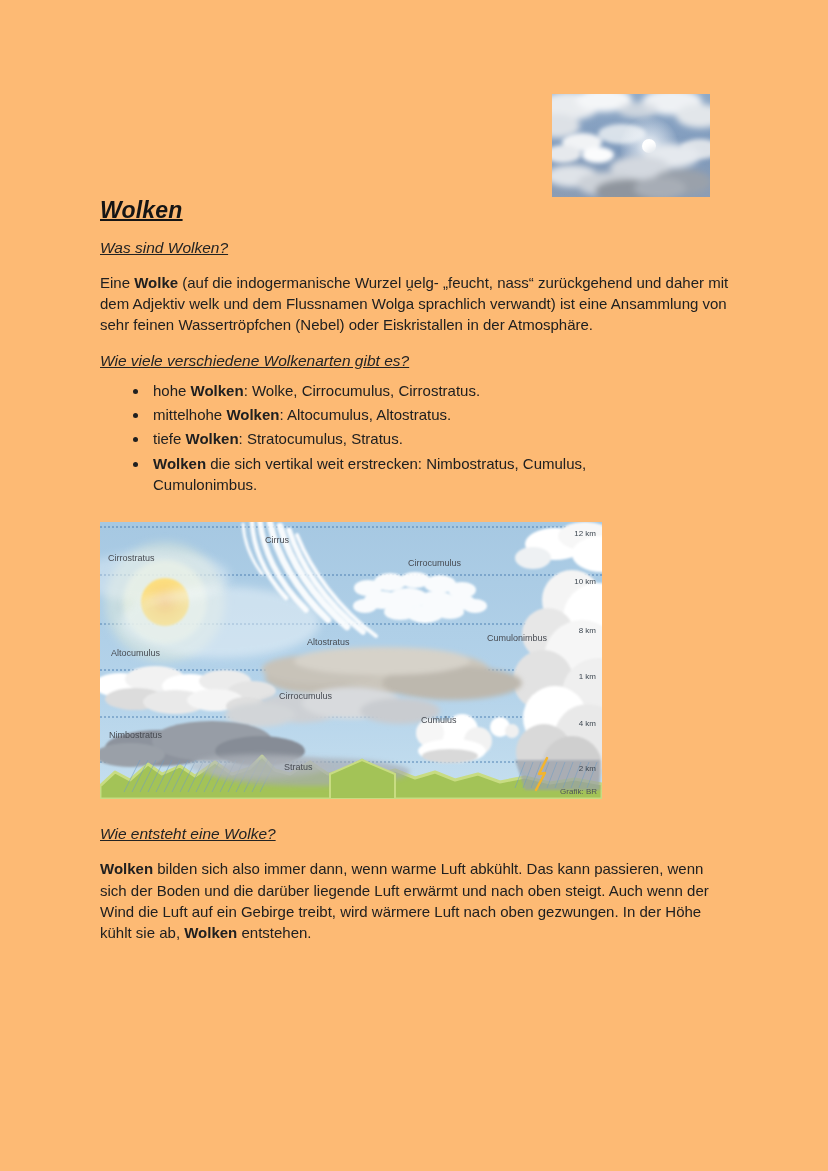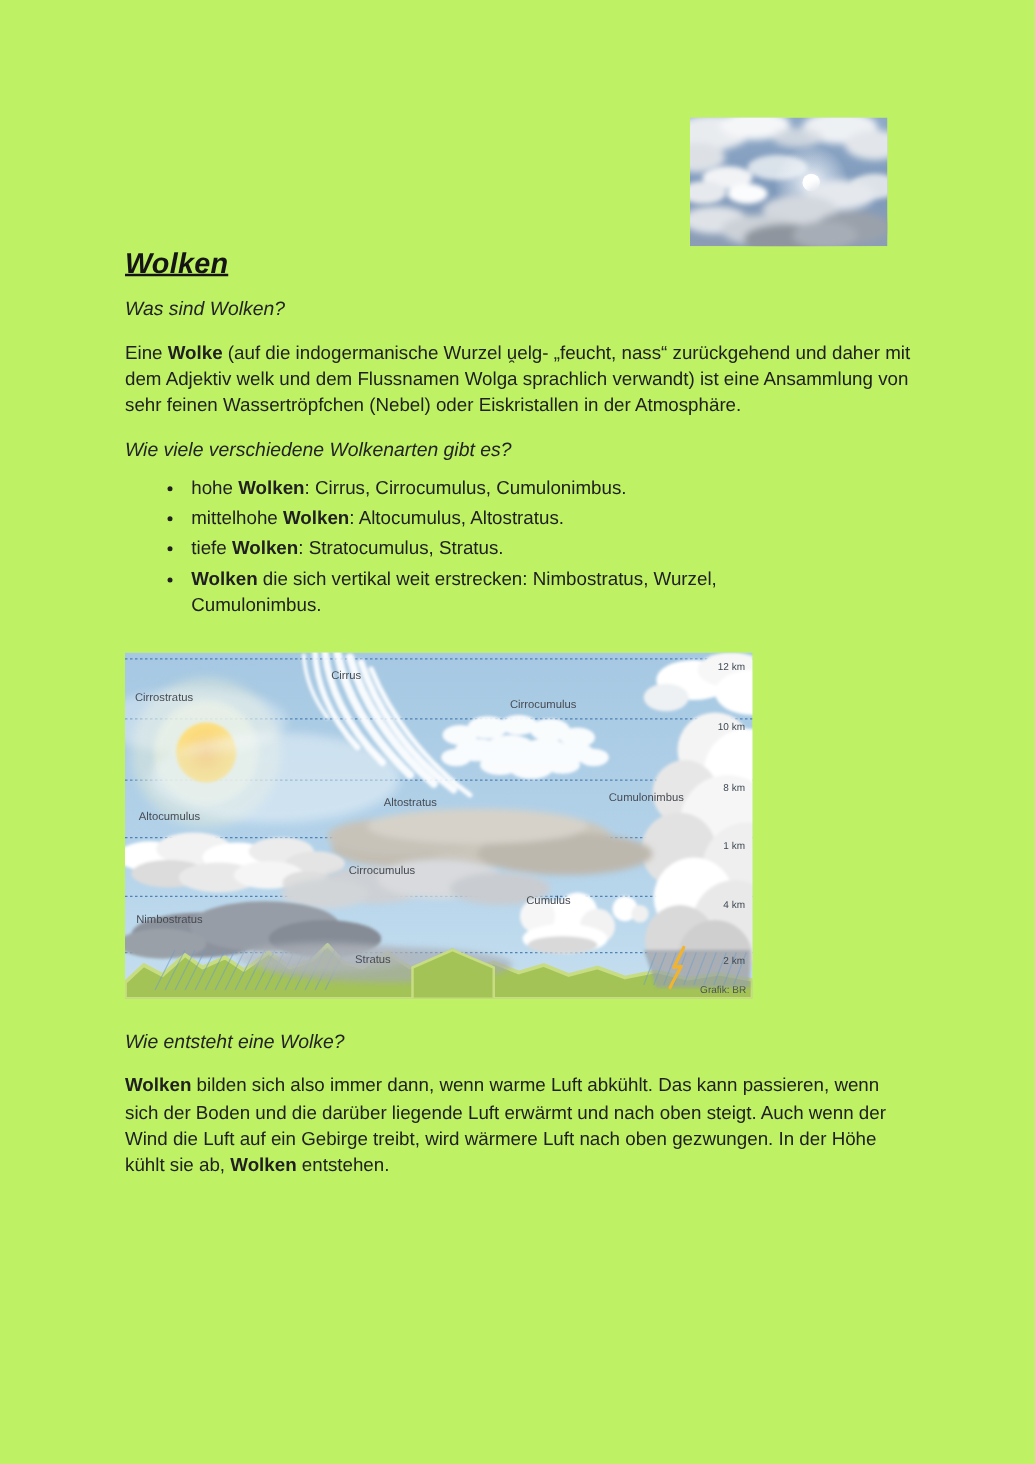--- a/index.html
+++ b/index.html
@@ -1,40 +1,40 @@
 <!DOCTYPE html>
 <html lang="de"><head>
 <meta charset="utf-8">
 <style>
   html,body{margin:0;padding:0;background:#ffffff;}
   .page{
     position:relative;
     width:828px;height:1171px;
-    background:#bef264;
+    background:#fdba74;
     font-family:"Liberation Sans", sans-serif;
     color:#1f1f1f;
     overflow:hidden;
   }
   
   .photo{
     position:absolute;left:552px;top:94px;width:158px;height:103px;
   }
   .photo svg{display:block;width:100%;height:100%;}
   
   .content{
     position:absolute;left:100px;top:197px;width:632px;
   }
   h1.doc-title{
     font-size:23px;line-height:1.2;font-weight:700;font-style:italic;
     text-decoration:underline;text-decoration-thickness:2px;
     margin:0 0 13px 0;color:#151515;letter-spacing:.2px;
   }
   h2.doc-sub{
     font-size:15.5px;line-height:1.3;font-weight:400;font-style:italic;
-    margin:0 0 14px 0;color:#232323;
+    text-decoration:underline;margin:0 0 14px 0;color:#232323;
   }
   h2.tight{margin-bottom:9px;}
   p.body-text{
     font-size:15px;line-height:1.42;margin:0 0 15px 0;color:#202020;
   }
   ul.cloud-list{
     margin:0;padding:0 0 0 49px;list-style:disc;
   }
   ul.cloud-list li{
     font-size:15px;line-height:1.42;margin:0 0 3px 0;
@@ -117,24 +117,24 @@
 
     <h1 class="doc-title">Wolken</h1>
 
     <h2 class="doc-sub">Was sind Wolken?</h2>
 
     <p class="body-text"><span>Eine </span><b>Wolke</b><span> (auf die indogermanische Wurzel u̯elg- „feucht, nass“ zurückgehend und daher mit dem Adjektiv welk und dem Flussnamen Wolga sprachlich verwandt) ist eine Ansammlung von sehr feinen Wassertröpfchen (Nebel) oder Eiskristallen in der Atmosphäre.</span></p>
 
     <h2 class="doc-sub tight">Wie viele verschiedene Wolkenarten gibt es?</h2>
 
     <ul class="cloud-list">
-      <li><span>hohe </span><b>Wolken</b><span>: Cirrus, Cirrocumulus, Cumulonimbus.</span></li>
+      <li><span>hohe </span><b>Wolken</b><span>: Wolke, Cirrocumulus, Cirrostratus.</span></li>
       <li><span>mittelhohe </span><b>Wolken</b><span>: Altocumulus, Altostratus.</span></li>
       <li><span>tiefe </span><b>Wolken</b><span>: Stratocumulus, Stratus.</span></li>
-      <li><b>Wolken</b><span> die sich vertikal weit erstrecken: Nimbostratus, Wurzel, Cumulonimbus.</span></li>
+      <li><b>Wolken</b><span> die sich vertikal weit erstrecken: Nimbostratus, Cumulus, Cumulonimbus.</span></li>
     </ul>
 
     <div class="diagram">
       <svg class="scene" width="502" height="277" viewBox="0 0 502 277" xmlns="http://www.w3.org/2000/svg">
         <defs>
           <linearGradient id="dSky" x1="0" y1="0" x2="0" y2="1">
             <stop offset="0" stop-color="#a6c8e2"></stop>
             <stop offset="0.6" stop-color="#b4d3ea"></stop>
             <stop offset="1" stop-color="#c6dfef"></stop>
           </linearGradient>

